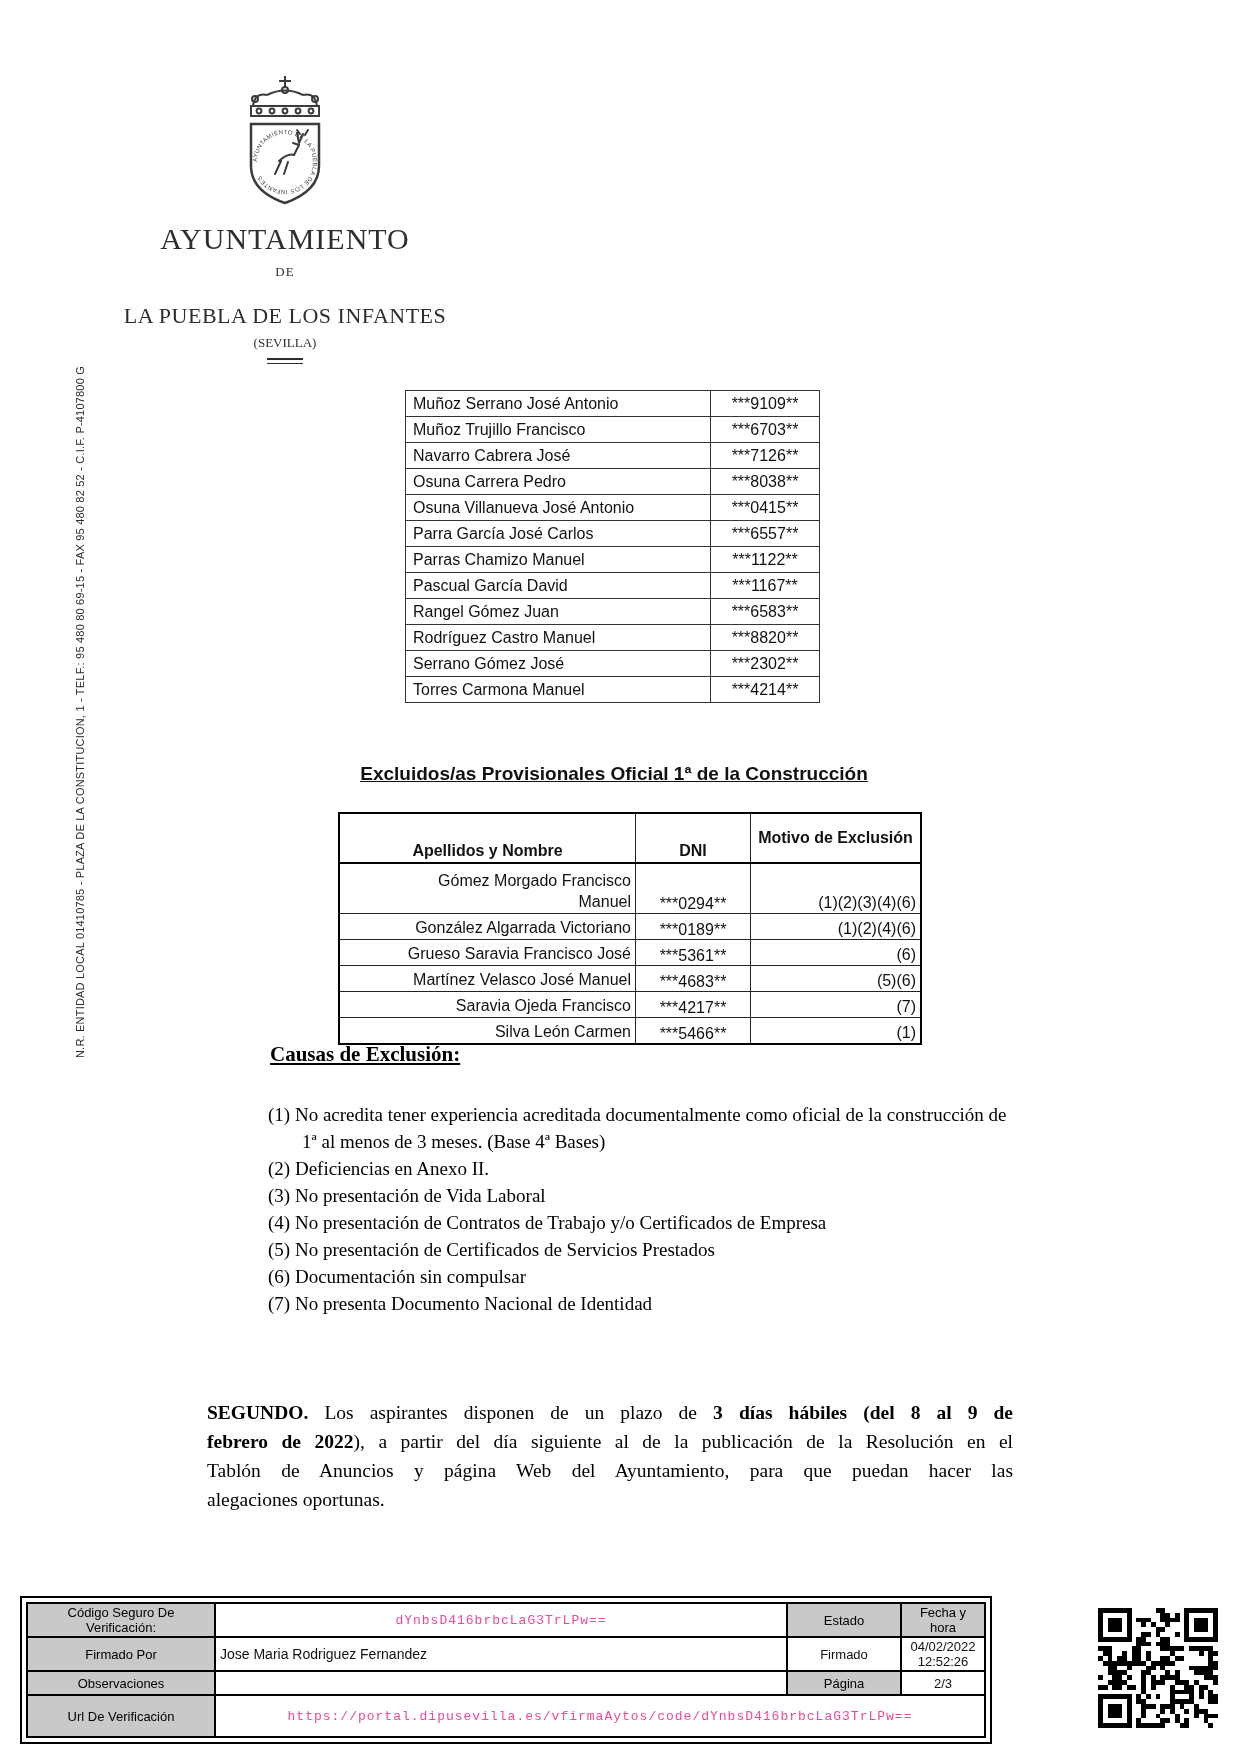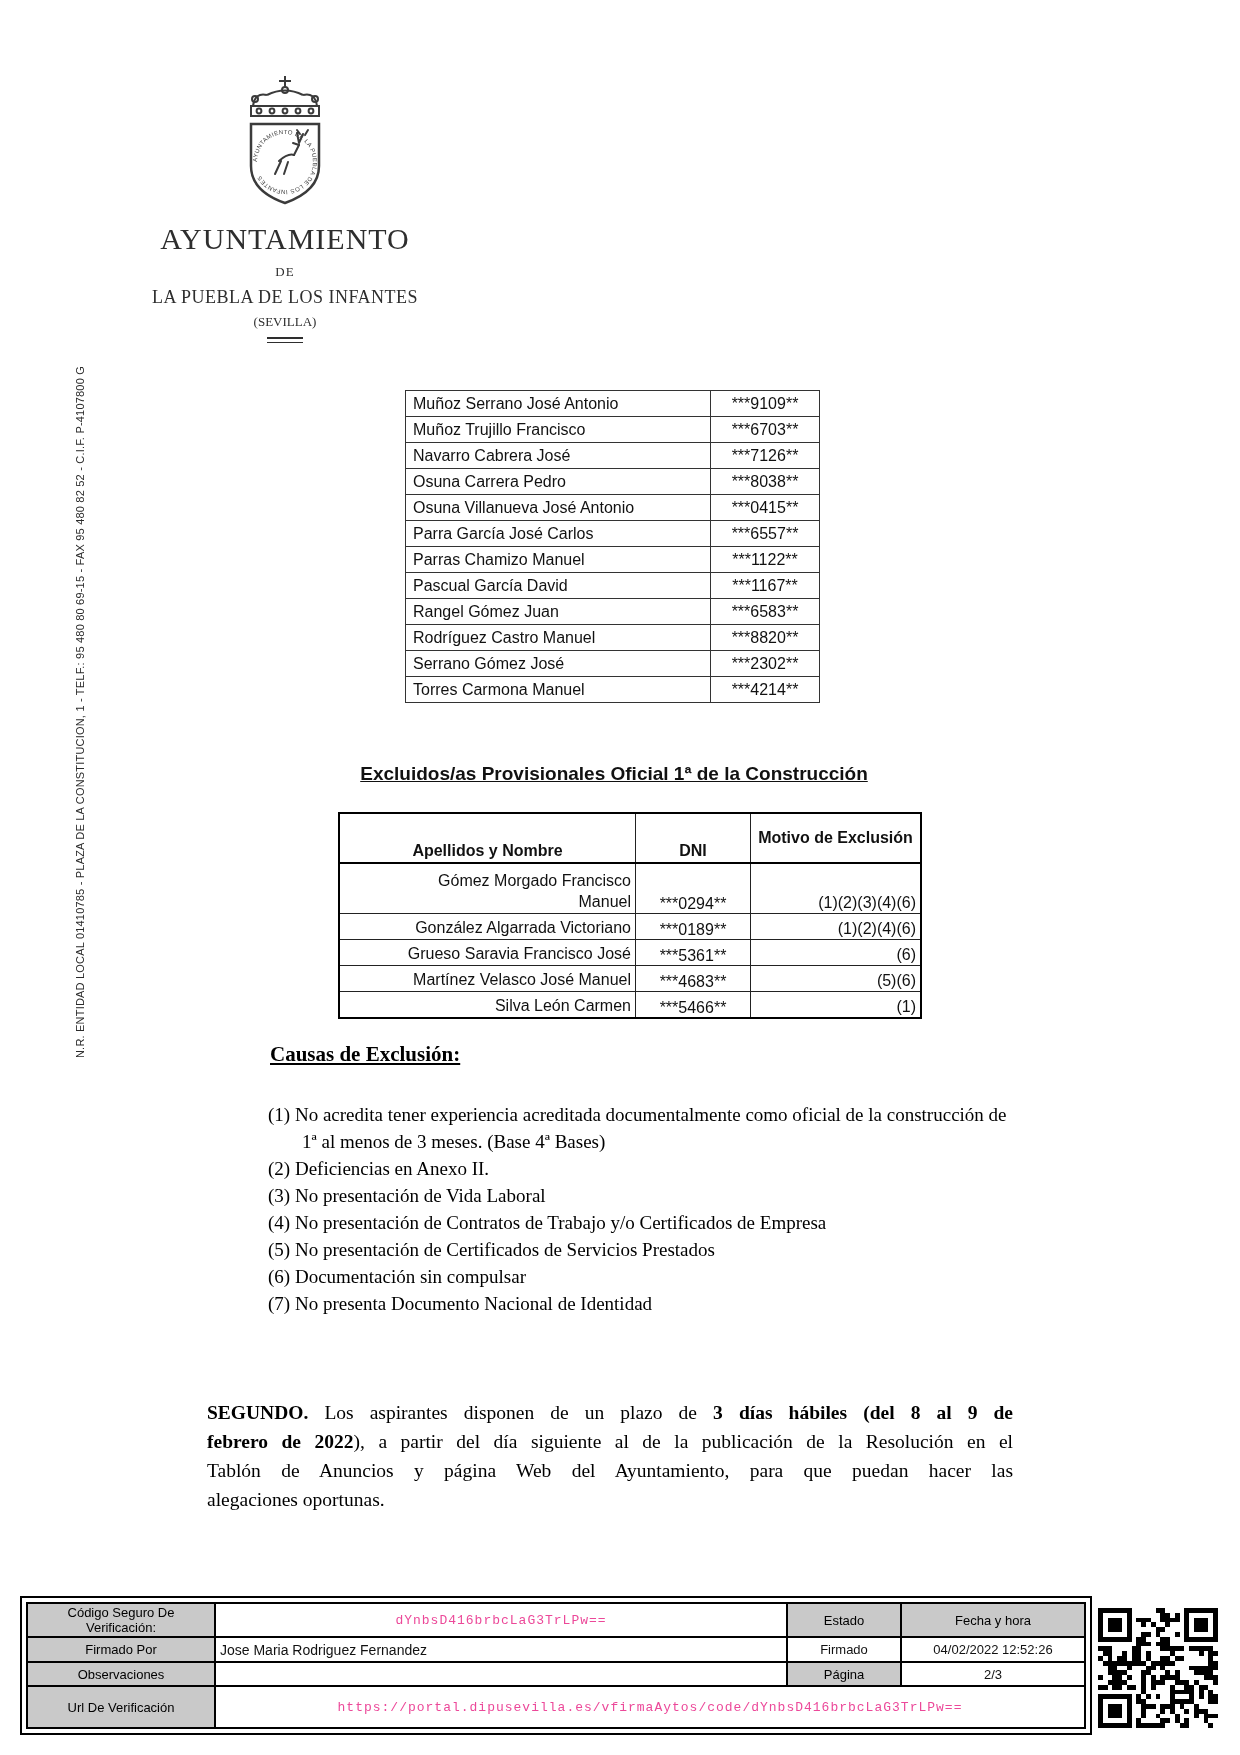--- a/index.html
+++ b/index.html
@@ -5,21 +5,21 @@
   html,body{margin:0;padding:0;background:#fff;}
   .page{position:relative;width:1240px;height:1755px;background:#ffffff;overflow:hidden;
         font-family:"Liberation Sans",sans-serif;color:#111;}
 
   
   .emblem{position:absolute;left:222px;top:68px;width:126px;height:158px;}
   .logo-text{position:absolute;left:85px;top:222px;width:400px;text-align:center;
              font-family:"Liberation Serif",serif;color:#2e2e2e;}
   .logo-l1{font-size:30px;letter-spacing:1px;}
   .logo-l2{font-size:13px;margin-top:8px;letter-spacing:1px;}
-  .logo-l3{font-size:18px;margin-top:7px;letter-spacing:.5px;}
+  .logo-l3{font-size:22px;margin-top:23px;letter-spacing:.5px;}
   .logo-l4{font-size:13px;margin-top:6px;}
   .flourish{width:36px;height:3px;border-top:2px solid #2e2e2e;border-bottom:1px solid #2e2e2e;
             margin:7px auto 0 auto;}
 
   
   .side-text{position:absolute;left:80px;top:712px;transform:translate(-50%,-50%) rotate(-90deg);
              white-space:nowrap;font-size:11px;color:#2a2a2a;letter-spacing:.2px;}
 
   
   .t1{position:absolute;left:405px;top:390px;border-collapse:collapse;table-layout:fixed;}
@@ -53,21 +53,21 @@
   .causa{padding-left:34px;text-indent:-34px;}
 
   
   .segundo{position:absolute;left:207px;top:1398px;width:806px;
            font-family:"Liberation Serif",serif;font-size:19.5px;line-height:29px;color:#000;}
   .jline{text-align:justify;text-align-last:justify;}
   .jline.last{text-align-last:left;}
   .b{font-weight:bold;}
 
   
-  .footer-box{position:absolute;left:20px;top:1596px;width:1072px;border:2px solid #000;
+  .footer-box{position:absolute;left:20px;top:1596px;width:972px;border:2px solid #000;
               padding:4px;box-sizing:border-box;background:#fff;}
   .ft{border-collapse:collapse;width:100%;table-layout:fixed;}
   .ft td{border:2px solid #000;font-size:13px;padding:1px 4px;overflow:hidden;vertical-align:middle;}
   .ft .lab{background:var(--label-bg,#c9c9c9);text-align:center;font-size:13px;color:#000;}
   .ft .w-lab{width:178px;}
   .ft .w-val{width:562px;}
   .ft .w-est{width:104px;}
   .ft .mono{font-family:"Liberation Mono","DejaVu Sans Mono",monospace;text-align:center;
             font-size:13px;letter-spacing:1px;color:#ec4899;}
   .ft .name-val{text-align:left;font-size:14px;}
@@ -228,20 +228,25 @@
           <td class="c-dni">***5361**</td>
           <td class="c-mot">(6)</td>
         </tr>
 
         <tr>
           <td class="c-name">Martínez Velasco José Manuel</td>
           <td class="c-dni">***4683**</td>
           <td class="c-mot">(5)(6)</td>
         </tr>
 
+        <tr>
+          <td class="c-name">Saravia Ojeda Francisco</td>
+          <td class="c-dni">***4217**</td>
+          <td class="c-mot">(7)</td>
+        </tr>
 
         <tr>
           <td class="c-name">Silva León Carmen</td>
           <td class="c-dni">***5466**</td>
           <td class="c-mot">(1)</td>
         </tr>
       </tbody>
   </table>
 
   <div class="causas-heading">Causas de Exclusión:</div>

